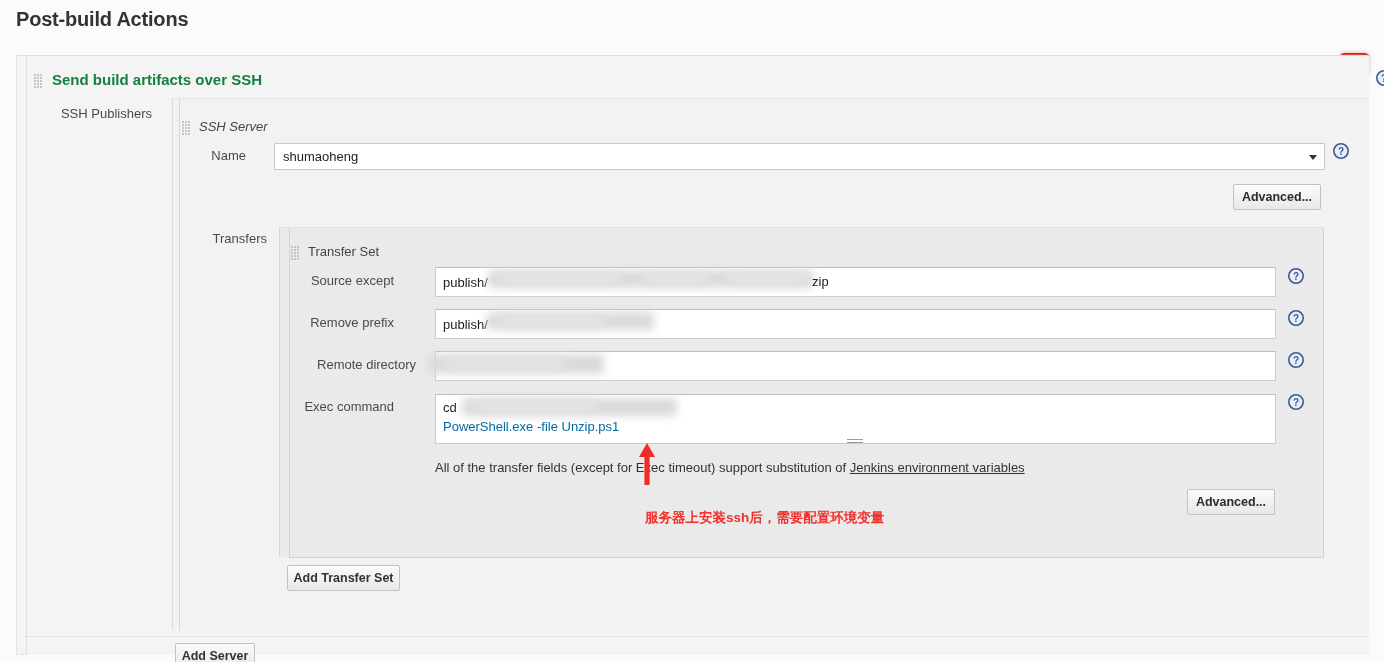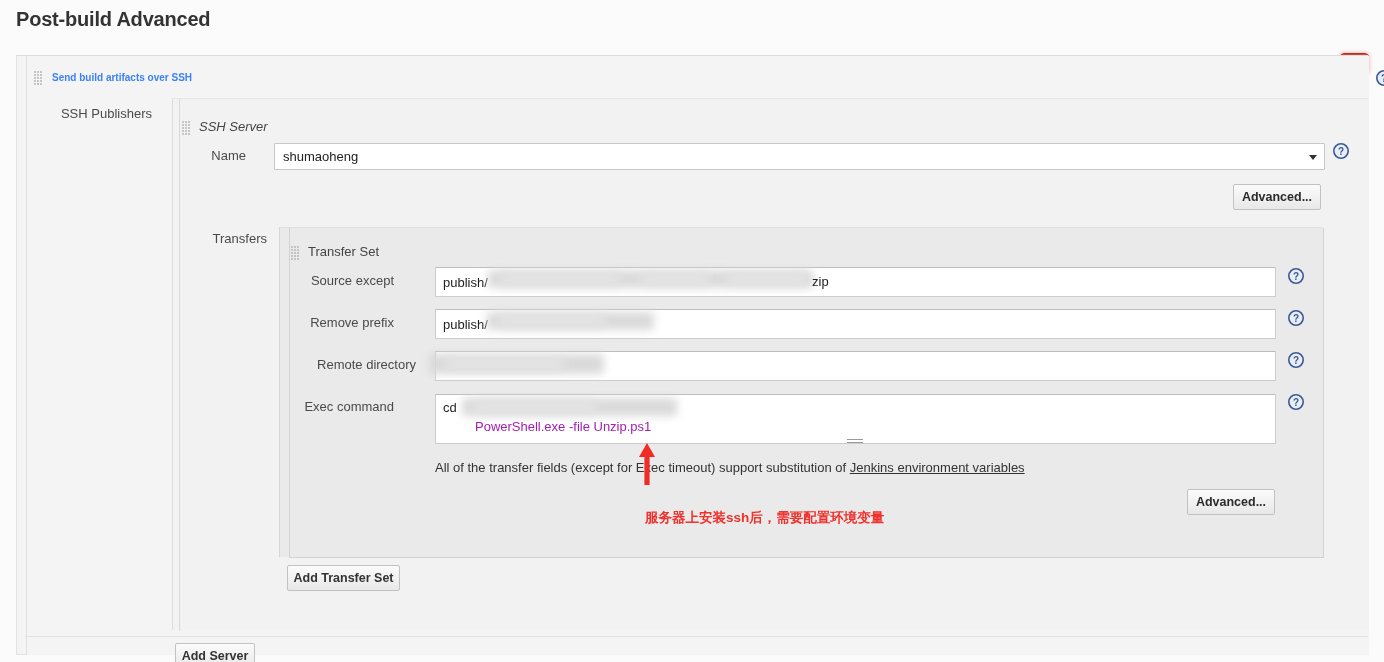--- a/index.html
+++ b/index.html
@@ -49,23 +49,23 @@
     width: 9px; height: 14px;
     background-image:
       radial-gradient(circle at 1px 1px, #bdbdbd 0.8px, transparent 1px);
     background-size: 3px 3px;
     vertical-align: middle;
     opacity: .85;
   }
 
   .section-heading {
     position: absolute;
-    font-size: 10px;
-    font-weight: bold;
-    color: #3b82f6;
+    font-size: 15px;
+    font-weight: bold;
+    color: #15803d;
     white-space: nowrap;
   }
   .section-heading .grip { margin-right: 9px; }
 
   .subsection-heading {
     position: absolute;
     font-size: 13px;
     color: #444;
     white-space: nowrap;
   }
@@ -251,21 +251,21 @@
     position: absolute;
     background: #e2e2e2;
     height: 1px;
   }
 </style>
 </head>
 <body>
 
 <div class="page">
 
-  <div class="page-title">Post-build Advanced</div>
+  <div class="page-title">Post-build Actions</div>
 
   <div class="close-btn">X</div>
 
   <div class="help-icon" style="left:1376px; top:70px;">
     <svg width="16" height="16" viewBox="0 0 16 16">
       <circle cx="8" cy="8" r="7.2" fill="#e9edf5" stroke="#3b5998" stroke-width="1.6"></circle>
       <text x="8" y="11.6" font-size="10" font-weight="bold" fill="#3b5998" text-anchor="middle" font-family="Liberation Sans, sans-serif">?</text>
     </svg>
   </div>
 
@@ -343,21 +343,21 @@
   <div class="help-icon" style="left:1288px; top:352px;">
     <svg width="16" height="16" viewBox="0 0 16 16">
       <circle cx="8" cy="8" r="7.2" fill="#e9edf5" stroke="#3b5998" stroke-width="1.6"></circle>
       <text x="8" y="11.6" font-size="10" font-weight="bold" fill="#3b5998" text-anchor="middle" font-family="Liberation Sans, sans-serif">?</text>
     </svg>
   </div>
 
   <div class="field-label" style="left:200px; top:399px; width:194px;">Exec command</div>
   <div class="txt" style="left:435px; top:394px; width:841px; height:50px; padding:0;">
     <div style="position:absolute; left:7px; top:5px; font-size:13px; color:#222;">cd</div>
-    <div style="position:absolute; left:7px; top:24px; font-size:13px; color:#a21caf;margin-left:32px;">PowerShell.exe -file Unzip.ps1</div>
+    <div style="position:absolute; left:7px; top:24px; font-size:13px; color:#0369a1;">PowerShell.exe -file Unzip.ps1</div>
   </div>
   <div class="smudge" style="left:462px; top:398px; width:215px; height:18px;"></div>
   <div class="smudge light" style="left:472px; top:400px; width:125px; height:13px;"></div>
   <div class="ta-resize" style="left:847px; top:439px;">
     <i></i>
       <i></i>
   </div>
   <div class="help-icon" style="left:1288px; top:394px;">
     <svg width="16" height="16" viewBox="0 0 16 16">
       <circle cx="8" cy="8" r="7.2" fill="#e9edf5" stroke="#3b5998" stroke-width="1.6"></circle>

